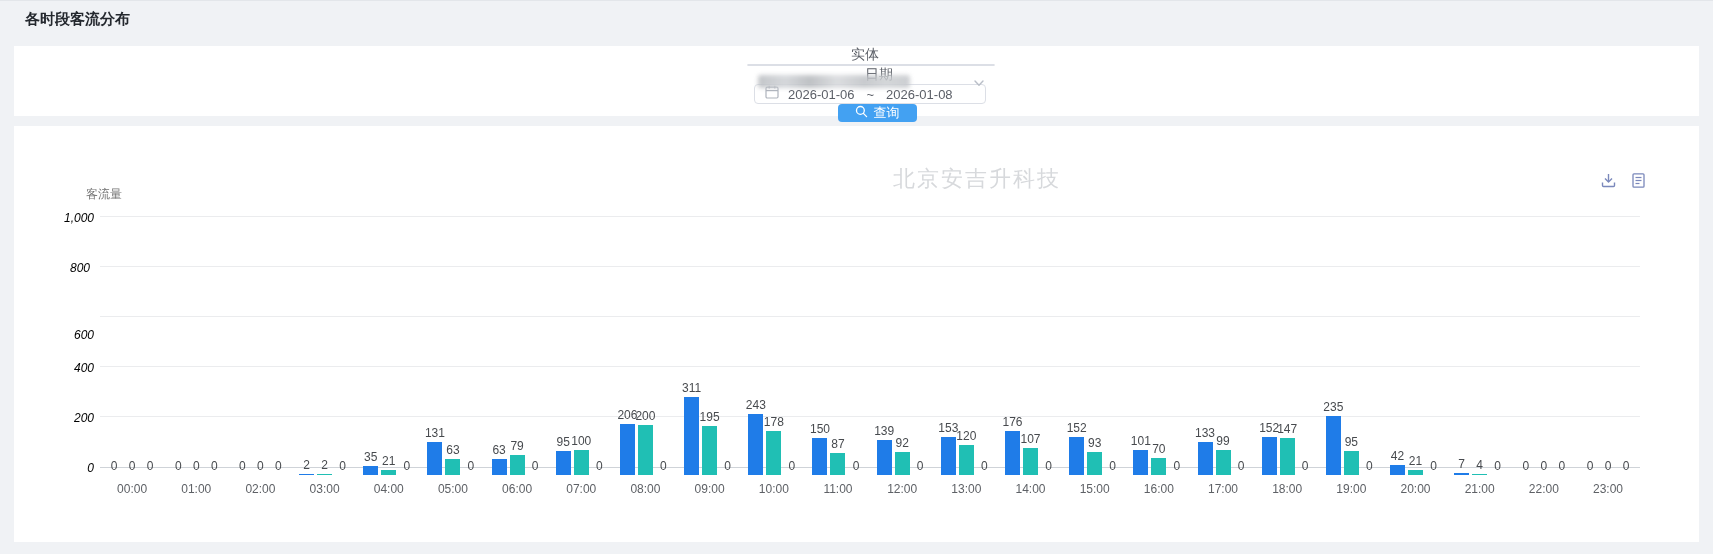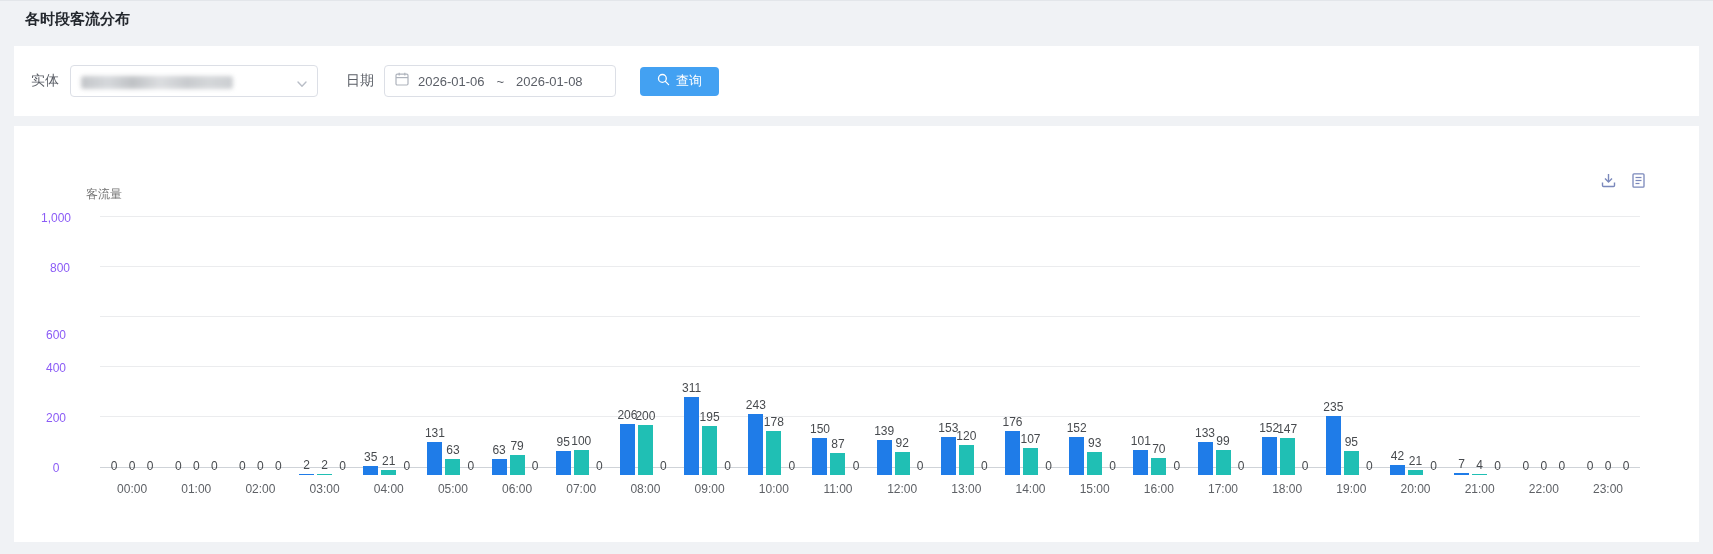--- a/index.html
+++ b/index.html
@@ -10,21 +10,21 @@
     font-family:"Liberation Sans", sans-serif;
     overflow:hidden;
     border-top:1px solid #e3e6ea;
   }
   .page-title {
     position:absolute; left:25px; top:9px;
     font-size:15px; font-weight:bold; color:#24282e;
   }
   .card {
     position:absolute; left:14px; width:1685px;
-    background:#ffffff; border-radius:0;
+    background:#ffffff; border-radius:0;flex-direction:column;
   }
   .filter-card { top:45px; height:70px; display:flex; align-items:center; padding-left:17px; }
   .fl-label { font-size:14px; color:#5a5e66; }
   .entity-select {
     position:relative; margin-left:11px;
     width:248px; height:32px;
     border:1px solid #dcdfe6; border-radius:4px; background:#fff;
     cursor:pointer;
   }
   .redact {
@@ -58,22 +58,22 @@
   .chart-tools { position:absolute; top:46px; right:52px; display:flex; gap:13px; }
   .chart-tools svg { cursor:pointer; }
   .y-axis-title { position:absolute; left:72px; top:60px; font-size:12px; color:#737373; }
   .plot {
     position:absolute; left:86px; top:92px; width:1540px; height:250px;
     border-bottom:1px solid #cfd3d8;
     display:flex;
   }
   .gridline { position:absolute; left:0; width:100%; height:1px; background:#ebecee; }
   .ytick {
-    position:absolute; width:76px; text-align:center;
-    font-size:12px; color:#8b5cf6;
+    position:absolute; width:76px; text-align:right;
+    font-size:12px; color:#000000;font-style:italic;
   }
   .bar-group { position:relative; flex:1 1 0; height:100%;margin-top:8px; }
   .bars {
     position:absolute; bottom:0; left:0; width:100%;
     display:flex; justify-content:center; align-items:flex-end; gap:3px;
   }
   .bar-slot { width:15px; display:flex; flex-direction:column; align-items:center; justify-content:flex-end; }
   .bar-value { font-size:12px; color:#474a4e; white-space:nowrap; margin-bottom:2px; line-height:13px; }
   .bar-rect { width:15px; }
   .xlabel {
@@ -122,20 +122,21 @@
       <svg width="13" height="13" viewBox="0 0 13 13">
           <circle cx="5.4" cy="5.4" r="3.9" fill="none" stroke="#ffffff" stroke-width="1.3"></circle>
           <line x1="8.4" y1="8.4" x2="11.6" y2="11.6" stroke="#ffffff" stroke-width="1.3" stroke-linecap="round"></line>
         </svg>
     </span>
     <span>查询</span>
   </button>
 </div>
 
 <div class="card chart-card">
+  <div class="watermark">北京安吉升科技</div>
   <div class="chart-tools">
     <span>
       <svg width="17" height="17" viewBox="0 0 17 17">
           <line x1="8.5" y1="2" x2="8.5" y2="9.5" stroke="#7a88bb" stroke-width="1.4"></line>
           <polyline points="5,6.5 8.5,10 12,6.5" fill="none" stroke="#7a88bb" stroke-width="1.4" stroke-linejoin="round"></polyline>
           <path d="M2.5,10.5 v3 a1,1 0 0 0 1,1 h10 a1,1 0 0 0 1,-1 v-3" fill="none" stroke="#7a88bb" stroke-width="1.4"></path>
         </svg>
     </span>
     <span>
       <svg width="17" height="17" viewBox="0 0 17 17">
@@ -559,15 +560,15 @@
             <div class="bar-rect" style="background: rgb(82, 196, 26); height: 0px;"></div>
           </div>
         </div>
         <div class="xlabel">23:00</div>
       </div>
     </div>
 <div class="ytick" style="top: 335px; left: 4px;">0</div>
     <div class="ytick" style="top: 285px; left: 4px;">200</div>
     <div class="ytick" style="top: 235px; left: 4px;">400</div>
     <div class="ytick" style="top: 202px; left: 4px;">600</div>
-    <div class="ytick" style="top: 135px; left: 8px;">800</div>
+    <div class="ytick" style="top: 135px; left: 0;">800</div>
     <div class="ytick" style="top: 85px; left: 4px;">1,000</div>
   </div>
 
 </body></html>

